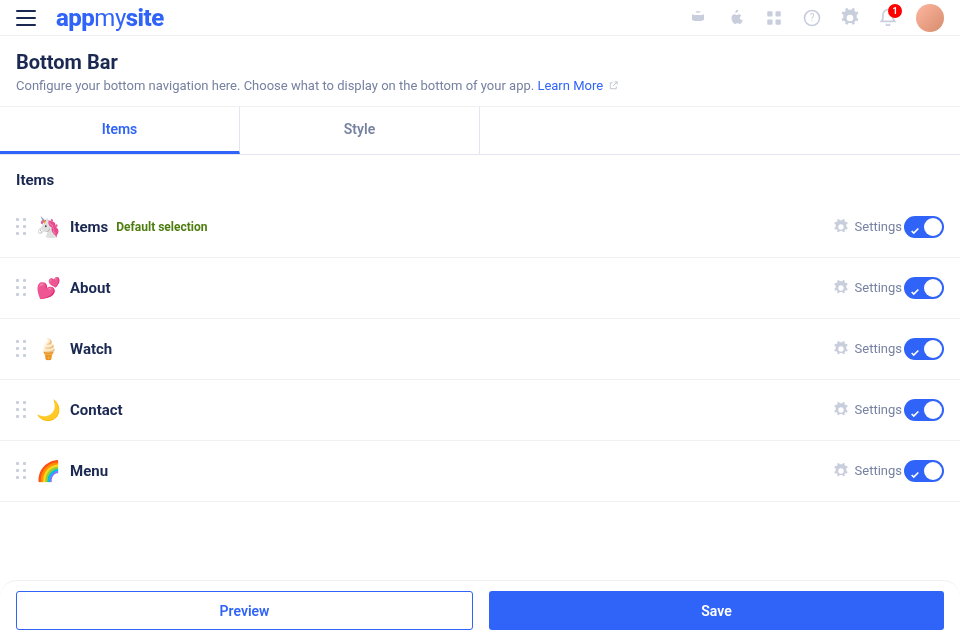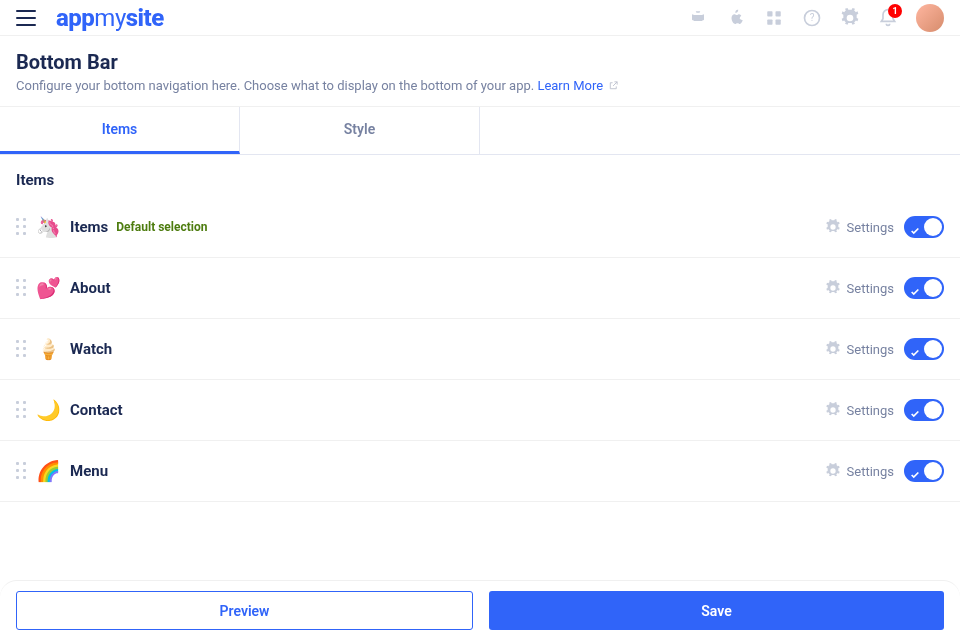--- a/index.html
+++ b/index.html
@@ -26,21 +26,21 @@
 .tab { width: 240px; text-align: center; padding: 14px 0; font-size: 14px; font-weight: 600; color: #7782a1; cursor: pointer; border-right: 1px solid #e3e6f1; }
 .tab.active { color: #3064f9; border-bottom: 3px solid #3064f9; }
 .section-head { padding: 16px 16px 8px; font-size: 15px; font-weight: 700; color: #1b2952; }
 .item-row { display: flex; align-items: center; padding: 18px 16px; border-bottom: 1px solid #f0f0f0; }
 .drag-handle { width: 10px; height: 18px; margin-right: 10px; display: grid; grid-template-columns: 1fr 1fr; grid-template-rows: 1fr 1fr 1fr; gap: 3px; cursor: grab; }
 .drag-handle span { width: 3px; height: 3px; background: #c8cedb; border-radius: 1px; }
 .item-emoji { width: 24px; height: 24px; margin-right: 10px; font-size: 20px; display: flex; align-items: center; }
 .item-label { font-size: 15px; font-weight: 700; color: #1b2952; }
 .item-sub { font-size: 12px; color: #4d7c0f; margin-left: 8px; font-weight: 700; }
 .row-spacer { flex: 1; }
-.settings-link { display: flex; align-items: center; gap: 6px; color: #7782a1; font-size: 13px; margin-right: 10px; cursor: pointer; }
+.settings-link { display: flex; gap: 6px; color: #7782a1; font-size: 13px; margin-right: 2px; cursor: pointer; }
 .toggle { width: 40px; height: 22px; background: #3064f9; border-radius: 11px; position: relative; cursor: pointer; }
 .toggle::after { content: ""; position: absolute; right: 2px; top: 2px; width: 18px; height: 18px; background: #fff; border-radius: 50%; }
 .toggle-check { position: absolute; left: 6px; top: 5px; width: 10px; height: 10px; }
 .toggle-check svg { stroke: #fff; }
 .footer { position: absolute; bottom: 0; left: 0; right: 0; height: 60px; display: flex; gap: 16px; padding: 10px 16px; background: #fff; border-top: 1px solid #f0f0f0; border-radius: 17px; }
 .btn { flex: 1; display: flex; align-items: center; justify-content: center; font-size: 14px; font-weight: 600; border-radius: 3px; cursor: pointer; }
 .btn-outline { border: 1px solid #3064f9; color: #3064f9; background: #fff; }
 .btn-primary { background: #3064f9; color: #fff; }
 </style>
 </head>

